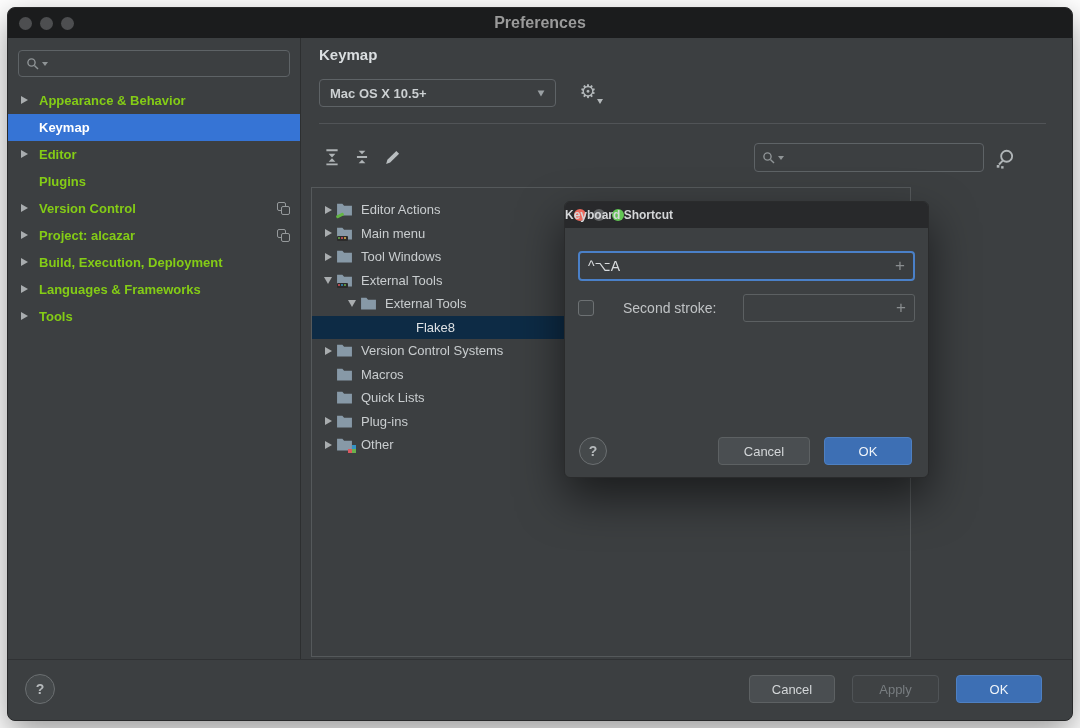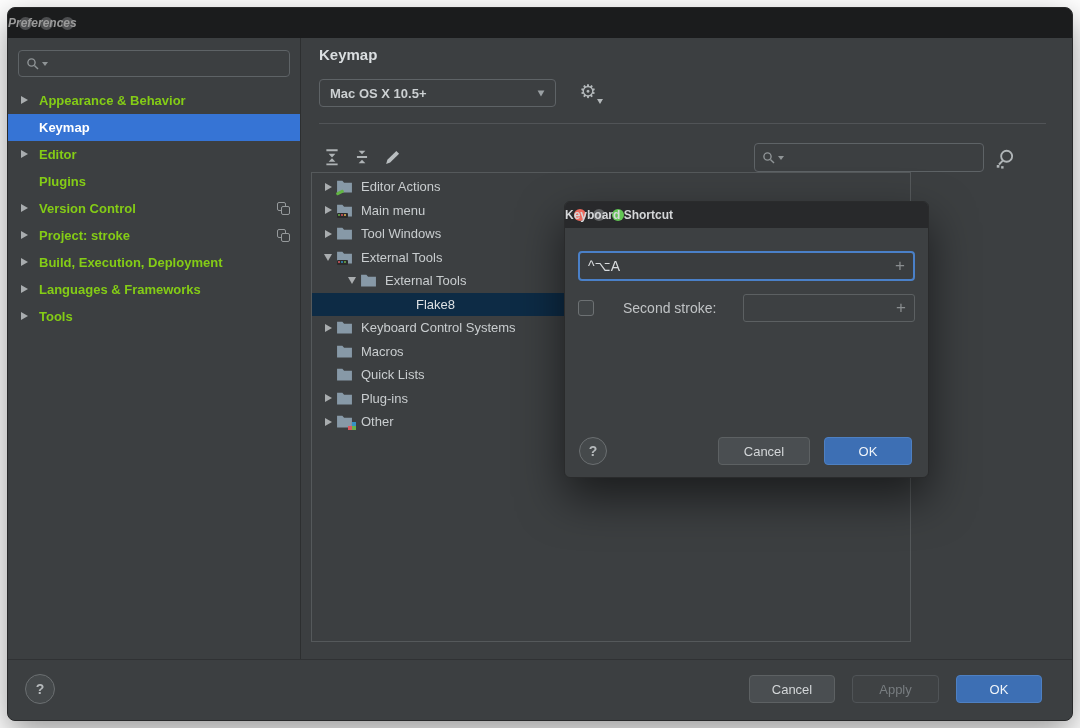--- a/index.html
+++ b/index.html
@@ -3,21 +3,21 @@
 <meta charset="utf-8">
 <style>
   * { margin:0; padding:0; box-sizing:border-box; }
   html,body { width:1080px; height:728px; background:#fff; font-family:"Liberation Sans","DejaVu Sans",sans-serif; }
   .window { position:absolute; left:7px; top:7px; width:1066px; height:714px; background:#3c3f41; border-radius:8px; overflow:hidden; box-shadow:0 12px 34px rgba(0,0,0,.4); border:1px solid #28292a; }
 
   
   .titlebar { position:absolute; left:0; top:0; right:0; height:30px; background:#1b1c1d; display:flex; align-items:center; }
   .lights { display:flex; gap:8px; margin-left:11px; }
   .light { width:13px; height:13px; border-radius:50%; background:#4d4e50; }
-  .titlebar-title { position:absolute; left:0; right:0; color:#9a9a9a; font-size:12px; font-weight:bold;font-style:italic; }
+  .titlebar-title { position:absolute; left:0; right:0; text-align:center; color:#9a9a9a; font-size:16px; font-weight:bold; }
 
   
   .sidebar { position:absolute; left:0; top:30px; width:293px; bottom:61px; background:#3c3f41; border-right:1px solid #2d2f30; }
   .side-search { margin:12px 10px 10px 10px; height:27px; border:1px solid #5e6366; border-radius:4px; display:flex; align-items:center; padding-left:7px; background:#3c3f41; }
   .nav-item { position:relative; height:27px; display:flex; align-items:center; padding-left:31px; color:#84cc16; font-size:13px; font-weight:bold; cursor:default; }
   .nav-item.selected { background:#3674d5; color:#ffffff; }
   .tri-right { width:0; height:0; border-left:7px solid #a9adaf; border-top:4.5px solid transparent; border-bottom:4.5px solid transparent; }
   .tri-down  { width:0; height:0; border-top:7px solid #a9adaf; border-left:4.5px solid transparent; border-right:4.5px solid transparent; }
   .nav-arrow { position:absolute; left:13px; top:9px; }
   .copy-badge { position:absolute; right:10px; top:7px; width:13px; height:13px; }
@@ -32,21 +32,21 @@
   .scheme-caret { margin-left:auto; }
   .gear-btn { position:absolute; left:272px; top:42px; width:28px; height:26px; color:#b3b8ba; font-size:19px; line-height:24px; text-align:center; }
   .gear-btn .mini-caret { position:absolute; right:-1px; bottom:2px; border-top:5px solid #b3b8ba; border-left:3.5px solid transparent; border-right:3.5px solid transparent; }
   .hsep { position:absolute; left:17px; right:26px; top:85px; border-top:1px solid #515457; }
   .tool-btn { position:absolute; top:106px; width:26px; height:26px; display:flex; align-items:center; justify-content:center; }
   .search-box { position:absolute; left:452px; top:105px; width:230px; height:29px; border:1px solid #5e6366; border-radius:4px; display:flex; align-items:center; padding-left:7px; }
   .find-shortcut-btn { position:absolute; left:689px; top:107px; width:28px; height:28px; display:flex; align-items:center; justify-content:center; }
   .mag-caret { border-top:4px solid #8f9496; border-left:3px solid transparent; border-right:3px solid transparent; margin-left:2px; }
 
   
-  .tree { position:absolute; left:9px; top:134px; width:600px; height:470px; border:1px solid #55595b; background:#3c3f41; padding-top:2px; overflow:hidden; }
+  .tree { position:absolute; left:9px; top:149px; width:600px; height:470px; border:1px solid #55595b; background:#3c3f41; padding-top:10px; overflow:hidden; }
   .trow { position:relative; height:23.5px; display:flex; align-items:center; color:#c9cdcf; font-size:13px; }
   .trow.selected { background:#0d2b45; color:#dde1e4; }
   .t-arrow { width:16px; display:flex; justify-content:center; }
   .t-ind0 { padding-left:8px; } .t-ind1 { padding-left:32px; } .t-ind2 { padding-left:104px; }
   .t-noarrow { width:16px; }
   .ficon { position:relative; width:19px; height:15px; margin-right:6px; flex:none; }
   .ficon svg { display:block; }
   .ov { position:absolute; }
   .ov-editor { left:0; bottom:0; width:8px; height:3px; background:#62b543; transform:rotate(-25deg); border-radius:1px; }
   .ov-strip { left:1px; bottom:0; width:11px; height:5px; background:#2b2b2b; border-radius:1px; display:flex; align-items:center; gap:1px; padding-left:1px; }
@@ -127,21 +127,21 @@
     <div class="nav-item">
       <span class="nav-arrow tri-right"></span>
       <span>Version Control</span>
       <span class="copy-badge">
           <i></i>
           <i></i>
         </span>
     </div>
     <div class="nav-item">
       <span class="nav-arrow tri-right"></span>
-      <span>Project: stroke</span>
+      <span>Project: alcazar</span>
       <span class="copy-badge">
           <i></i>
           <i></i>
         </span>
     </div>
     <div class="nav-item">
       <span class="nav-arrow tri-right"></span>
       <span>Build, Execution, Deployment</span>
     </div>
     <div class="nav-item">
@@ -284,21 +284,21 @@
 
       <div class="trow t-ind0">
         <span class="t-arrow">
             <span class="tri-right"></span>
           </span>
         <span class="ficon">
           <svg width="17" height="14" viewBox="0 0 16 13">
               <path d="M1 1.5h5l1.6 2H15v9H1z" fill="#8799a7"></path>
             </svg>
         </span>
-        <span class="tlabel">Keyboard Control Systems</span>
+        <span class="tlabel">Version Control Systems</span>
       </div>
 
       <div class="trow t-ind0">
         <span class="t-noarrow"></span>
         <span class="ficon">
           <svg width="17" height="14" viewBox="0 0 16 13">
               <path d="M1 1.5h5l1.6 2H15v9H1z" fill="#8799a7"></path>
             </svg>
         </span>
         <span class="tlabel">Macros</span>

